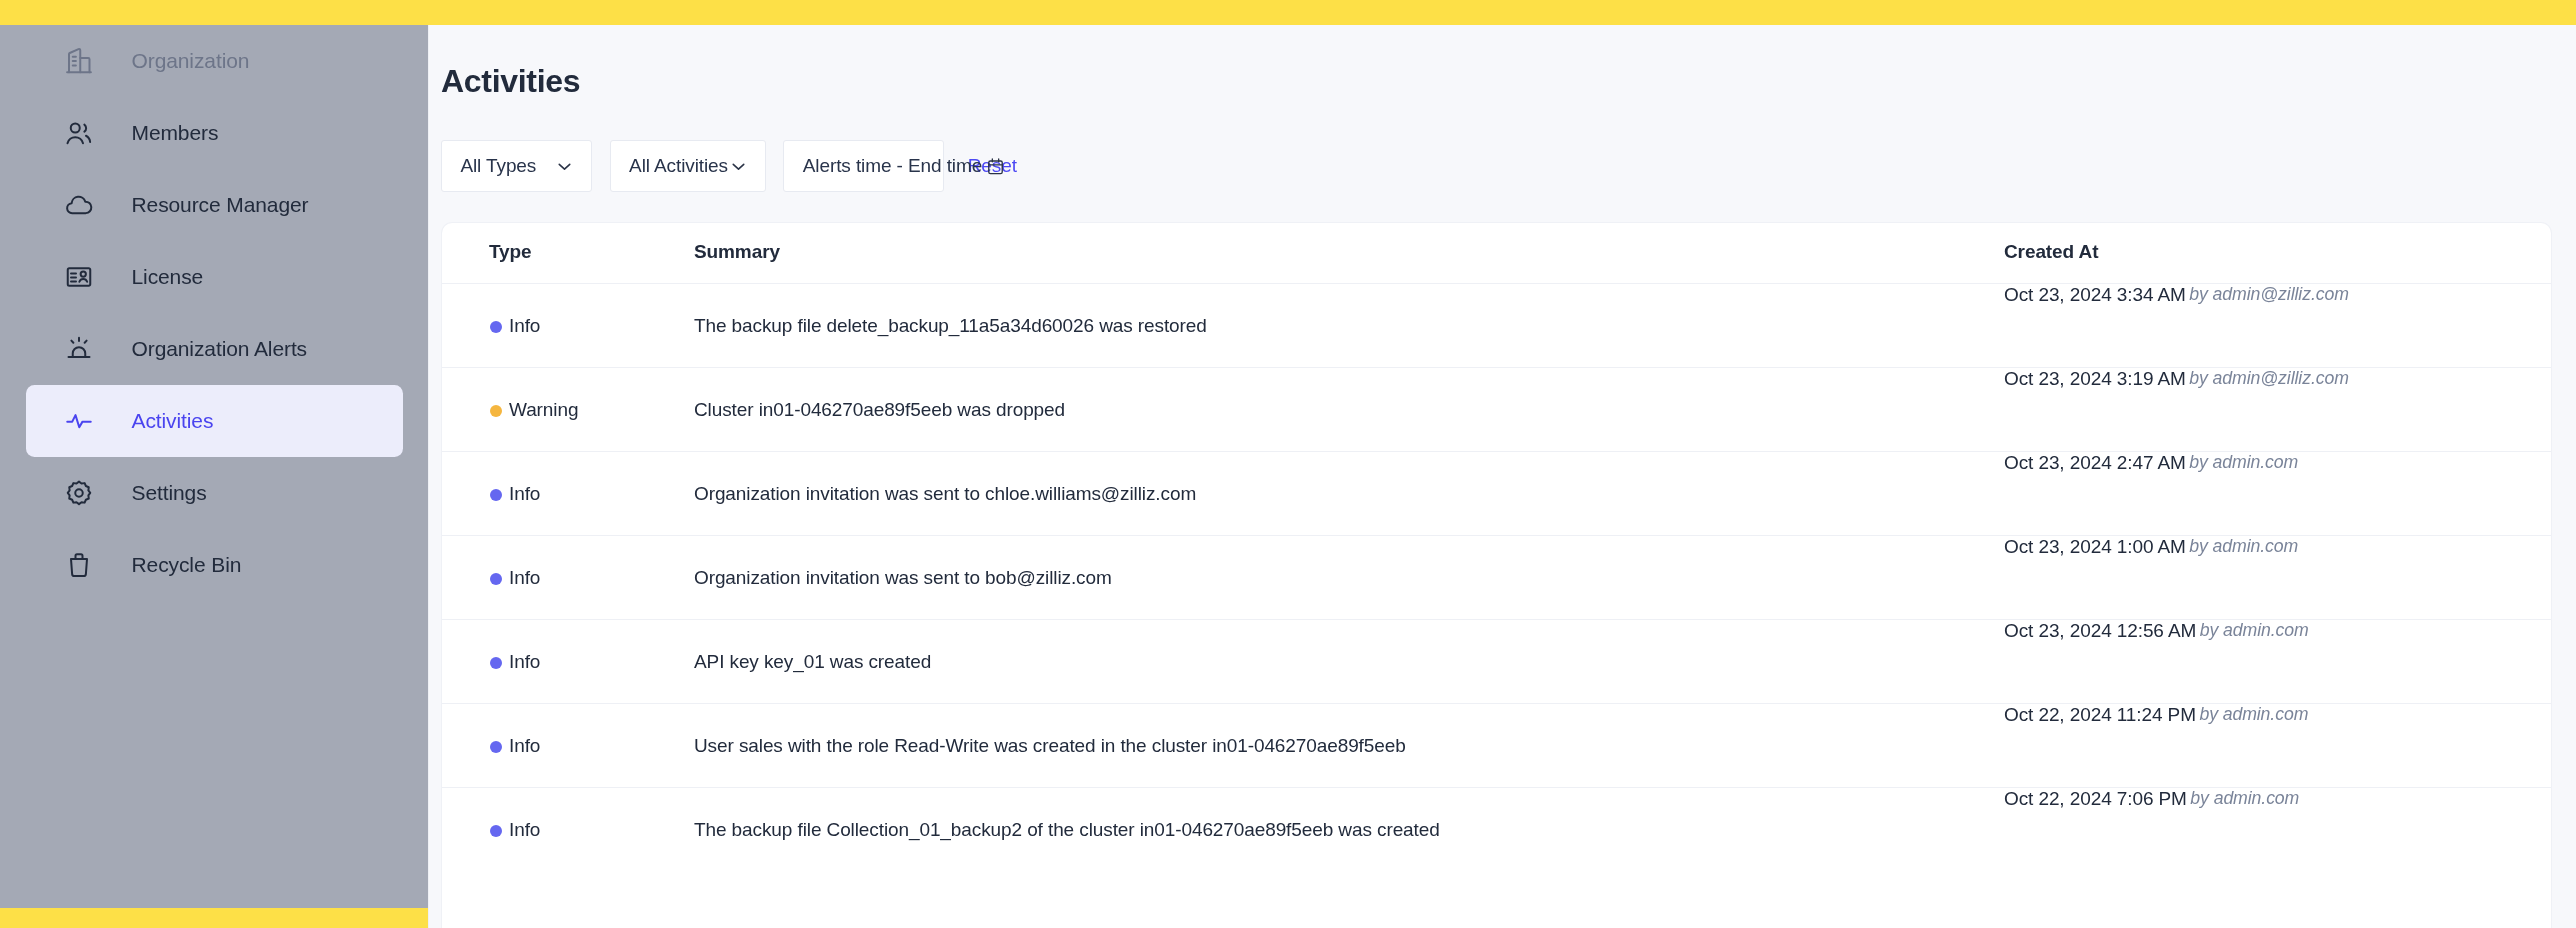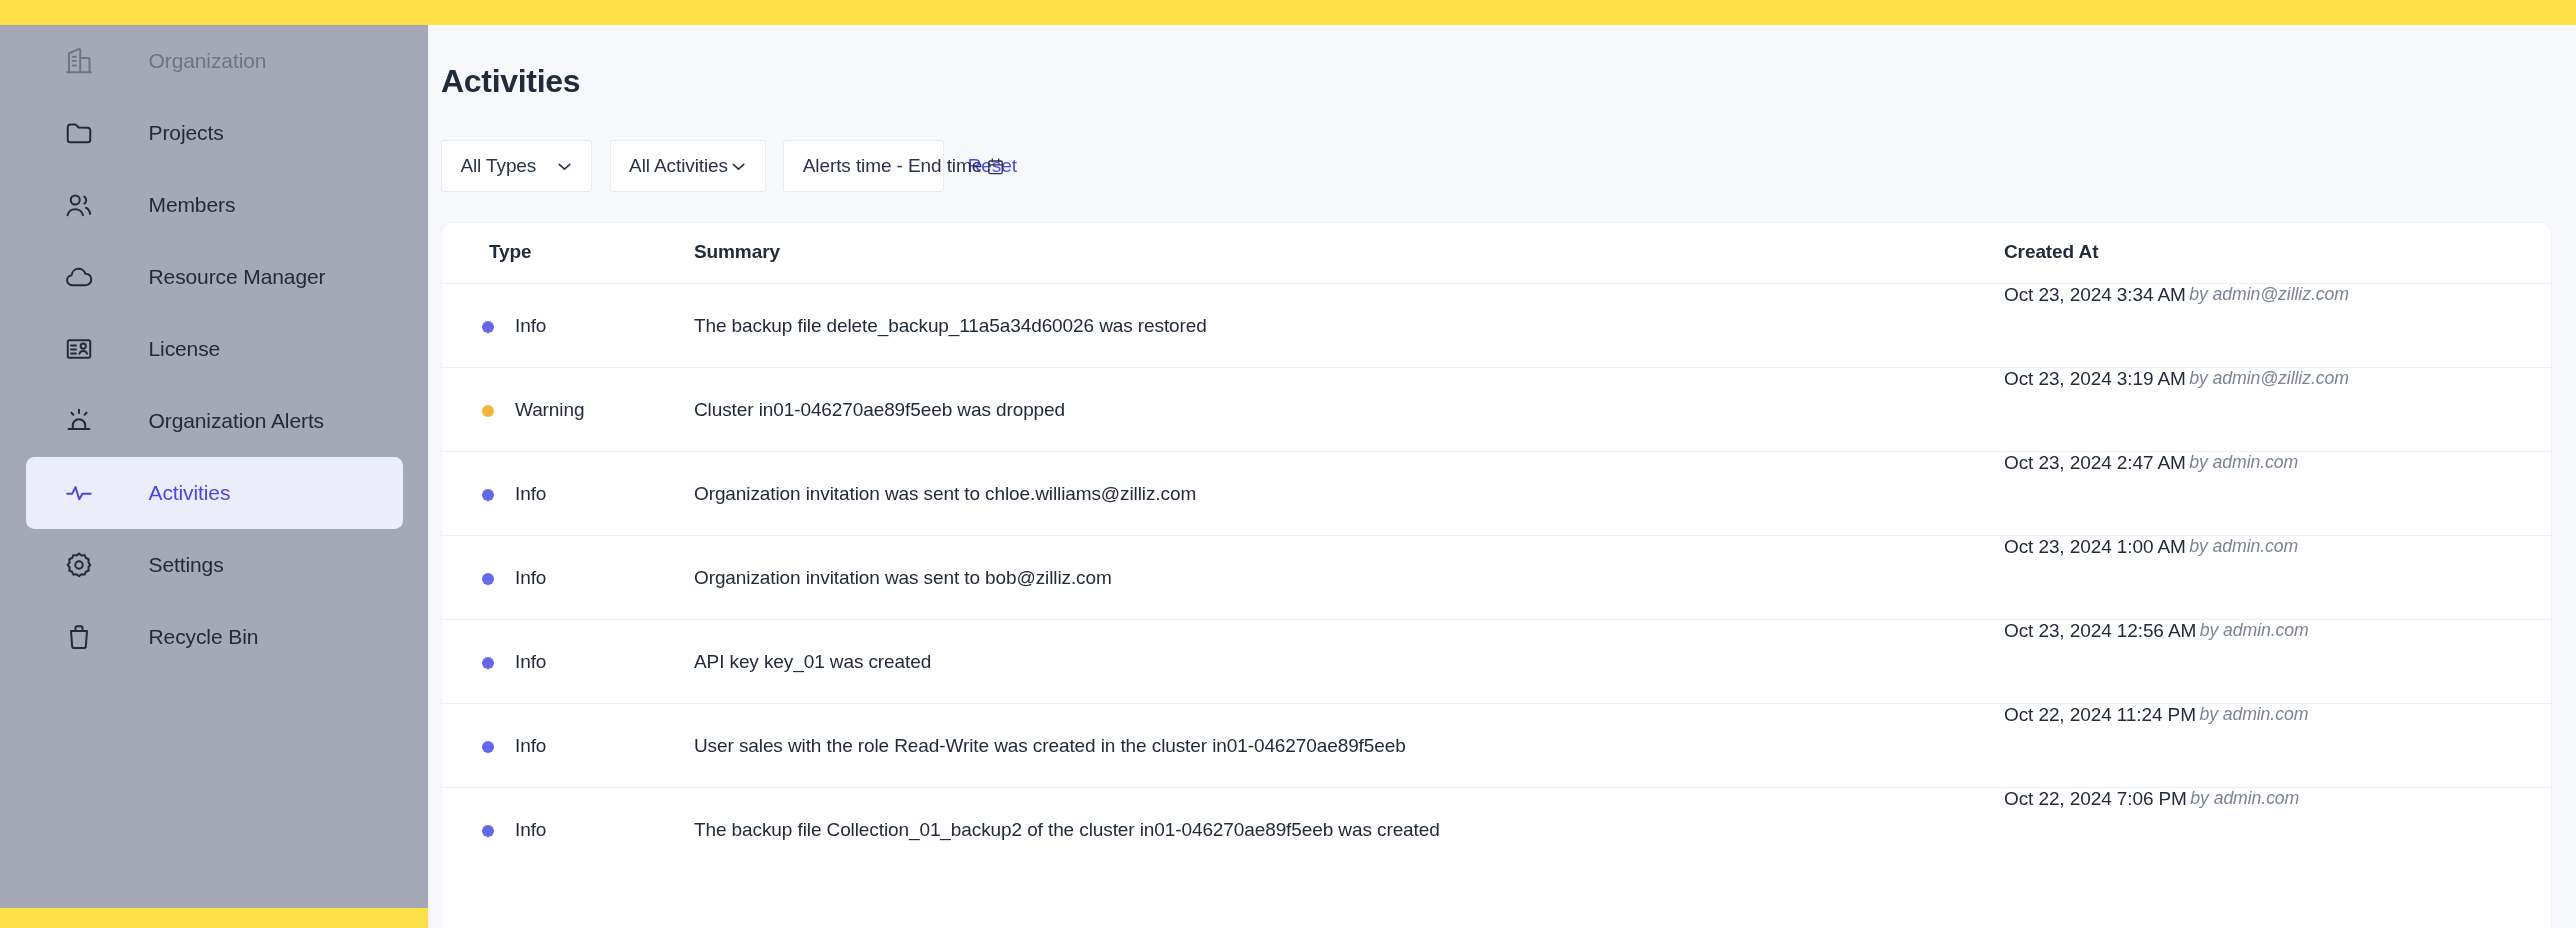--- a/index.html
+++ b/index.html
@@ -123,26 +123,26 @@
 
   .trow {
     position: relative;
     height: 84px;
     border-bottom: 1.4px solid #eef0f5;
   }
   .trow:last-child { border-bottom: none; }
 
   .cell-type {
     position: absolute;
-    left: 40px;
+    left: 48px;
     top: 0;
     height: 84px;
     display: flex;
     align-items: center;
-    gap: 21px;
+    gap: 7px;
   }
   .type-dot {
     width: 12px; height: 12px;
     border-radius: 50%;
     flex: 0 0 12px;
     position: relative;
     top: 0.7px;
   }
   .type-label {
     font-size: 19px;
@@ -206,21 +206,20 @@
   }
 
   .nav-item {
     position: relative;
     margin: 0 25.5px;
     height: 72px;
     display: flex;
     align-items: center;
     border-radius: 8.5px;
     cursor: pointer;
-    gap: 17px;
   }
   .nav-item .icon-wrap {
     width: 30px;
     height: 30px;
     flex: 0 0 30px;
     margin-left: 38px;
     display: flex;
     align-items: center;
     justify-content: center;
   }
@@ -385,28 +384,20 @@
               <line x1="7" y1="8.5" x2="9.5" y2="8.5"></line>
               <line x1="7" y1="12" x2="9.5" y2="12"></line>
               <line x1="7" y1="15.5" x2="9.5" y2="15.5"></line>
             </svg>
           </span>
           <span class="nav-label">Organization</span>
         </div>
         <div class="nav-item">
           <span class="icon-wrap">
             <svg viewBox="0 0 24 24" fill="none" stroke="#222b3c" stroke-width="1.6" stroke-linecap="round" stroke-linejoin="round">
-              <path d="M3 7.2a2 2 0 0 1 2-2h3.6a2 2 0 0 1 1.5.7l1 1.1a2 2 0 0 0 1.5.7H19a2 2 0 0 1 2 2v7.6a2 2 0 0 1-2 2H5a2 2 0 0 1-2-2z"></path>
-            </svg>
-          </span>
-          <span class="nav-label">Projects</span>
-        </div>
-        <div class="nav-item">
-          <span class="icon-wrap">
-            <svg viewBox="0 0 24 24" fill="none" stroke="#222b3c" stroke-width="1.6" stroke-linecap="round" stroke-linejoin="round">
               <circle cx="9" cy="8" r="3.6"></circle>
               <path d="M2.8 20.2a6.4 6.4 0 0 1 12.4 0"></path>
               <path d="M16.3 5.3a3.5 3.5 0 0 1 0 5.6"></path>
               <path d="M17.6 14.2a6.2 6.2 0 0 1 3.3 5"></path>
             </svg>
           </span>
           <span class="nav-label">Members</span>
         </div>
         <div class="nav-item">
           <span class="icon-wrap">

